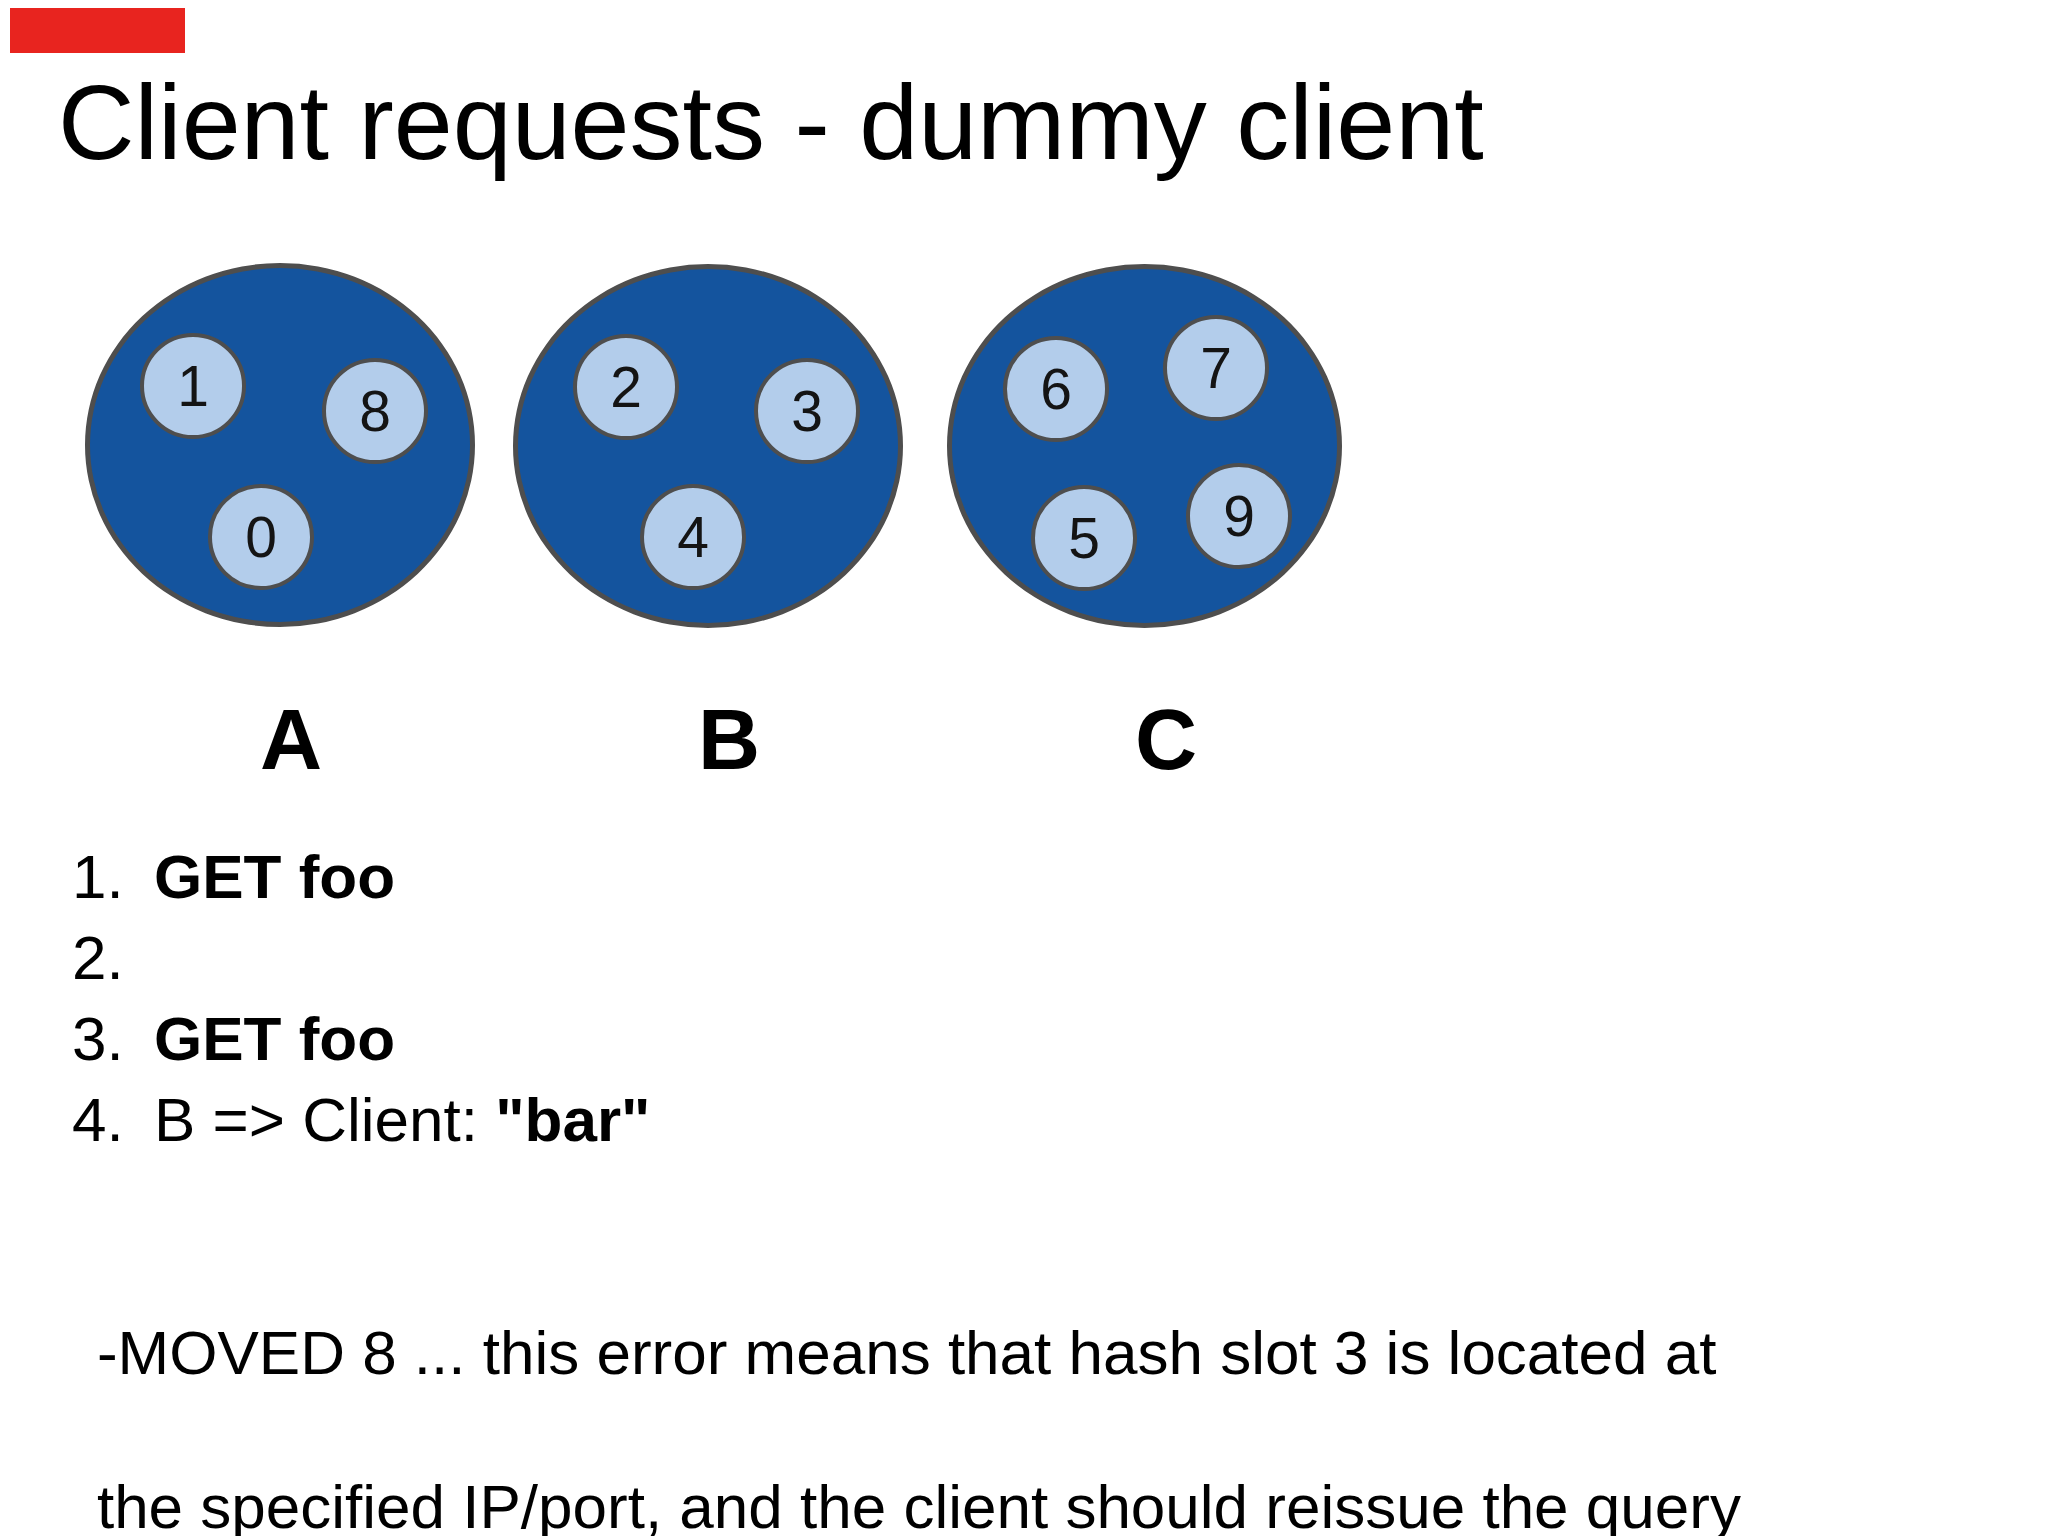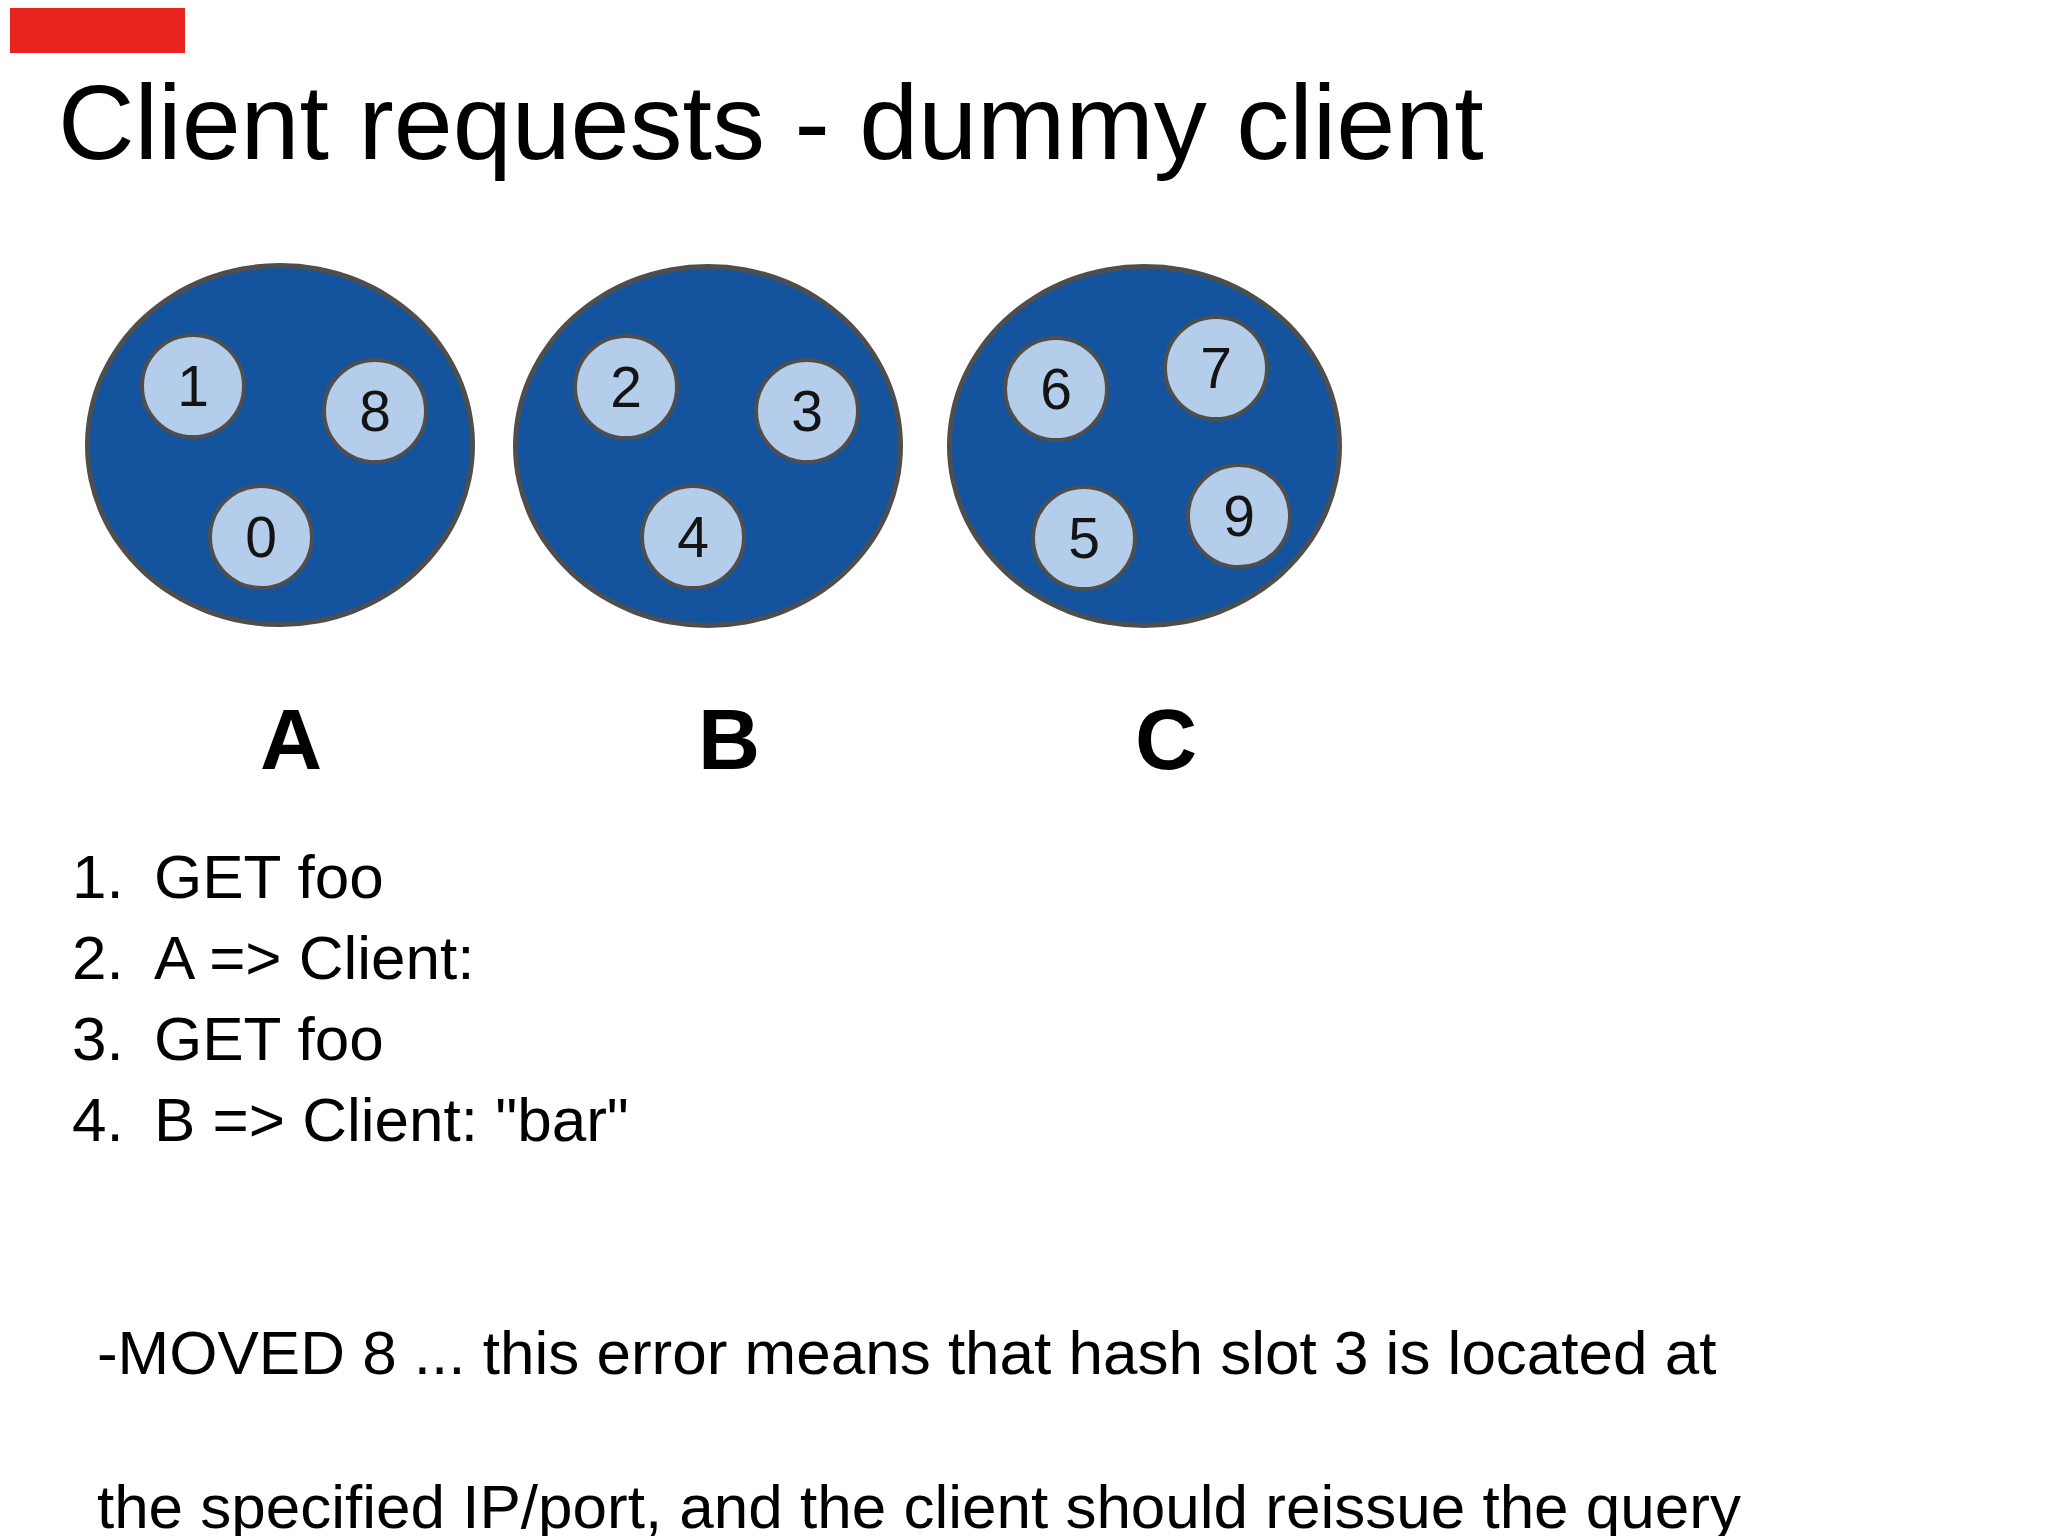--- a/index.html
+++ b/index.html
@@ -92,21 +92,21 @@
   #steps {
     position: absolute;
     left: 72px;
     top: 836px;
     font-size: 62px;
     line-height: 81px;
     color: #000000;
   }
   .step { display: flex; white-space: pre; }
   .step-num { width: 82px; flex: 0 0 82px; }
-  .step-bold { font-weight: normal; text-align: center; }
+  .step-bold { font-weight: bold; text-align: center; }
 
   
   #note {
     position: absolute;
     left: 28px;
     top: 1237px;
     font-size: 62px;
     line-height: 77px;
     color: #000000;
     white-space: pre-wrap;
@@ -143,21 +143,21 @@
 
   <div class="cluster-label" id="label-a">A</div>
   <div class="cluster-label" id="label-b">B</div>
   <div class="cluster-label" id="label-c">C</div>
 
   <div id="steps">
     <div class="step">
       <span class="step-num">1.</span><span class="step-bold">GET foo</span>
     </div>
     <div class="step">
-      <span class="step-num">2.</span><span>A =&gt; Client: </span>
+      <span class="step-num">2.</span>
     </div>
     <div class="step">
       <span class="step-num">3.</span><span class="step-bold">GET foo</span>
     </div>
     <div class="step">
       <span class="step-num">4.</span><span>B =&gt; Client: </span><span class="step-bold">"bar"</span>
     </div>
   </div>
 
   <div id="note">

